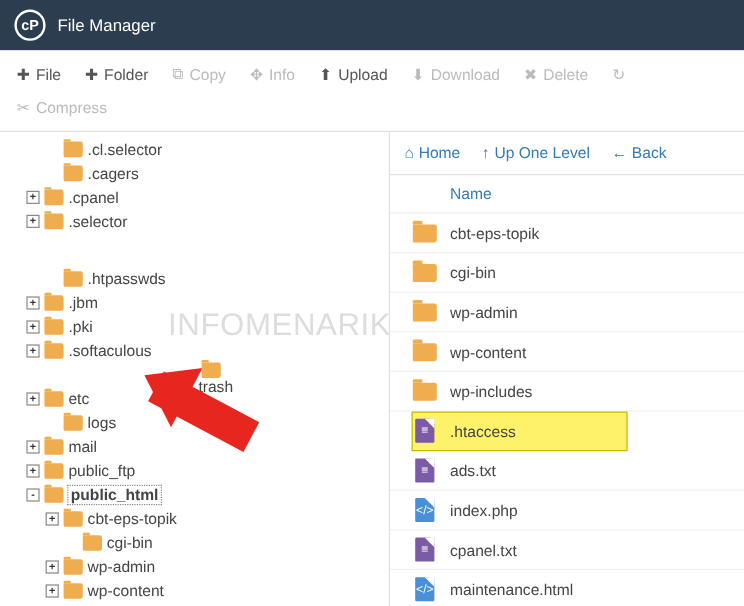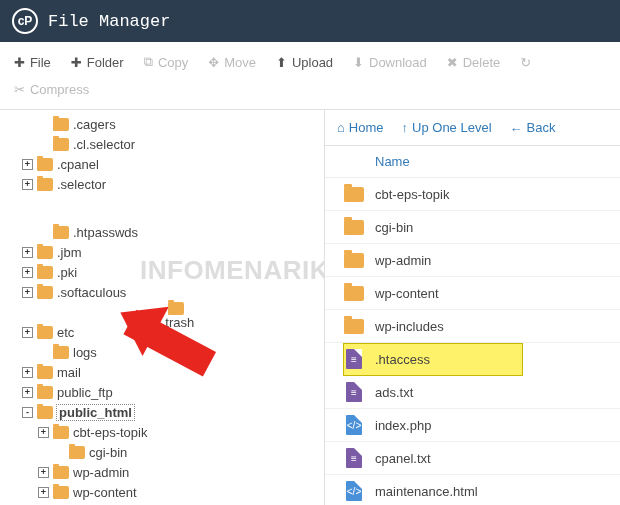--- a/index.html
+++ b/index.html
@@ -1,19 +1,19 @@
 <!DOCTYPE html>
 <html><head>
 <meta charset="utf-8">
 <style>
 * { box-sizing: border-box; margin: 0; padding: 0; }
 body { font-family: -apple-system, BlinkMacSystemFont, "Segoe UI", Arial, sans-serif; font-size: 13px; color: #444; width: 620px; height: 505px; overflow: hidden; background: #fff; }
 .header { background: #2c3d50; color: #fff; height: 42px; display: flex; align-items: center; padding: 0 12px; }
 .logo { width: 26px; height: 26px; border: 2px solid #fff; border-radius: 50%; display: flex; align-items: center; justify-content: center; font-weight: bold; font-size: 12px; margin-right: 10px; }
-.header-title { font-size: 17px; font-weight: 400; font-family: Liberation Mono, monospace; }
+.header-title { font-size: 14px; font-weight: 400; }
 .toolbar { background: #fff; border-bottom: 1px solid #e0e0e0; padding: 6px 4px; display: flex; flex-wrap: wrap; }
 .tool { padding: 6px 10px; display: flex; align-items: center; gap: 5px; color: #555; cursor: pointer; font-size: 13px; }
 .tool.disabled { color: #bbb; cursor: default; }
 .tool-icon { font-size: 13px; }
 .body { display: flex; height: calc(100% - 42px - 68px); }
 .tree { flex: 0 0 325px; border-right: 1px solid #e0e0e0; padding: 4px 6px; overflow: hidden; position: relative; }
 .tree-node { display: flex; align-items: center; height: 20px; font-size: 13px; white-space: nowrap; }
 .expander { width: 11px; height: 11px; border: 1px solid #888; display: inline-flex; align-items: center; justify-content: center; font-size: 9px; line-height: 1; margin-right: 4px; background: #fff; cursor: pointer; font-weight: bold; color: #333; }
 .expander.blank { border: none; background: transparent; }
 .folder-icon { width: 16px; height: 13px; background: #f0ad4e; border-radius: 1px 2px 2px 1px; margin-right: 4px; position: relative; display: inline-block; flex-shrink: 0; }
@@ -31,21 +31,21 @@
 .f-icon { width: 22px; height: 22px; display: flex; align-items: center; justify-content: center; flex-shrink: 0; }
 .f-folder { width: 20px; height: 15px; background: #f0ad4e; border-radius: 1px 2px 2px 1px; position: relative; }
 .f-folder::before { content:""; position:absolute; top:-3px; left:0; width:8px; height:3px; background:#f0ad4e; border-radius:1px 1px 0 0; }
 .f-page { width: 16px; height: 20px; border-radius: 1px; position: relative; display:flex; align-items:center; justify-content:center; color:#fff; font-size:10px; }
 .f-page.purple { background: #7b5aa6; }
 .f-page.blue { background: #4a90d9; }
 .f-page::after { content:""; position:absolute; top:0; right:0; border-width:4px; border-style:solid; border-color: #fff #fff transparent transparent; }
 .arrow { position: absolute; left: 130px; top: 198px; pointer-events: none; }
 .arrow-body { width: 90px; height: 28px; background: #e7261f; transform: rotate(28deg); transform-origin: left center; }
 .arrow-head { position: absolute; left: -12px; top: -14px; width:0; height:0; border-right: 40px solid #e7261f; border-top: 28px solid transparent; border-bottom: 28px solid transparent; transform: rotate(28deg); }
-.watermark { position: absolute; left: 140px; top: 145px; color: #ddd; font-size: 26px; font-weight: bold; letter-spacing: 0.5px; pointer-events: none; z-index: 0; }
+.watermark { position: absolute; left: 140px; top: 145px; color: #ddd; font-size: 26px; font-weight: normal; letter-spacing: 0.5px; pointer-events: none; z-index: 0; }
 .watermark-sub { position: absolute; left: 200px; top: 178px; color: #e4e4e4; font-size: 10px; font-style: italic; pointer-events: none; }
 </style>
 </head>
 <body>
 
 <div class="header">
   <div class="logo">cP</div>
   <div class="header-title">File Manager</div>
 </div>
 
@@ -57,21 +57,21 @@
   <div class="tool">
       <span class="tool-icon">✚</span>
       <span>Folder</span>
     </div>
   <div class="tool disabled">
       <span class="tool-icon">⧉</span>
       <span>Copy</span>
     </div>
   <div class="tool disabled">
       <span class="tool-icon">✥</span>
-      <span>Move</span>
+      <span>Info</span>
     </div>
   <div class="tool">
       <span class="tool-icon">⬆</span>
       <span>Upload</span>
     </div>
   <div class="tool disabled">
       <span class="tool-icon">⬇</span>
       <span>Download</span>
     </div>
   <div class="tool disabled">
@@ -90,26 +90,26 @@
 <div class="body">
   <div class="tree" id="tree">
     <div class="watermark">INFOMENARIK</div>
     <div class="arrow">
       <div class="arrow-head"></div>
       <div class="arrow-body"></div>
     </div>
   <div class="tree-node" style="padding-left: 32px;">
         <span class="expander blank"></span>
         <span class="folder-icon"></span>
+        <span class="tree-label">.cl.selector</span>
+      </div>
+      <div class="tree-node" style="padding-left: 32px;">
+        <span class="expander blank"></span>
+        <span class="folder-icon"></span>
         <span class="tree-label">.cagers</span>
-      </div>
-      <div class="tree-node" style="padding-left: 32px;">
-        <span class="expander blank"></span>
-        <span class="folder-icon"></span>
-        <span class="tree-label">.cl.selector</span>
       </div>
       <div class="tree-node" style="padding-left: 16px;">
         <span class="expander">+</span>
         <span class="folder-icon"></span>
         <span class="tree-label">.cpanel</span>
       </div>
       <div class="tree-node" style="padding-left: 16px;">
         <span class="expander">+</span>
         <span class="folder-icon"></span>
         <span class="tree-label">.selector</span>

